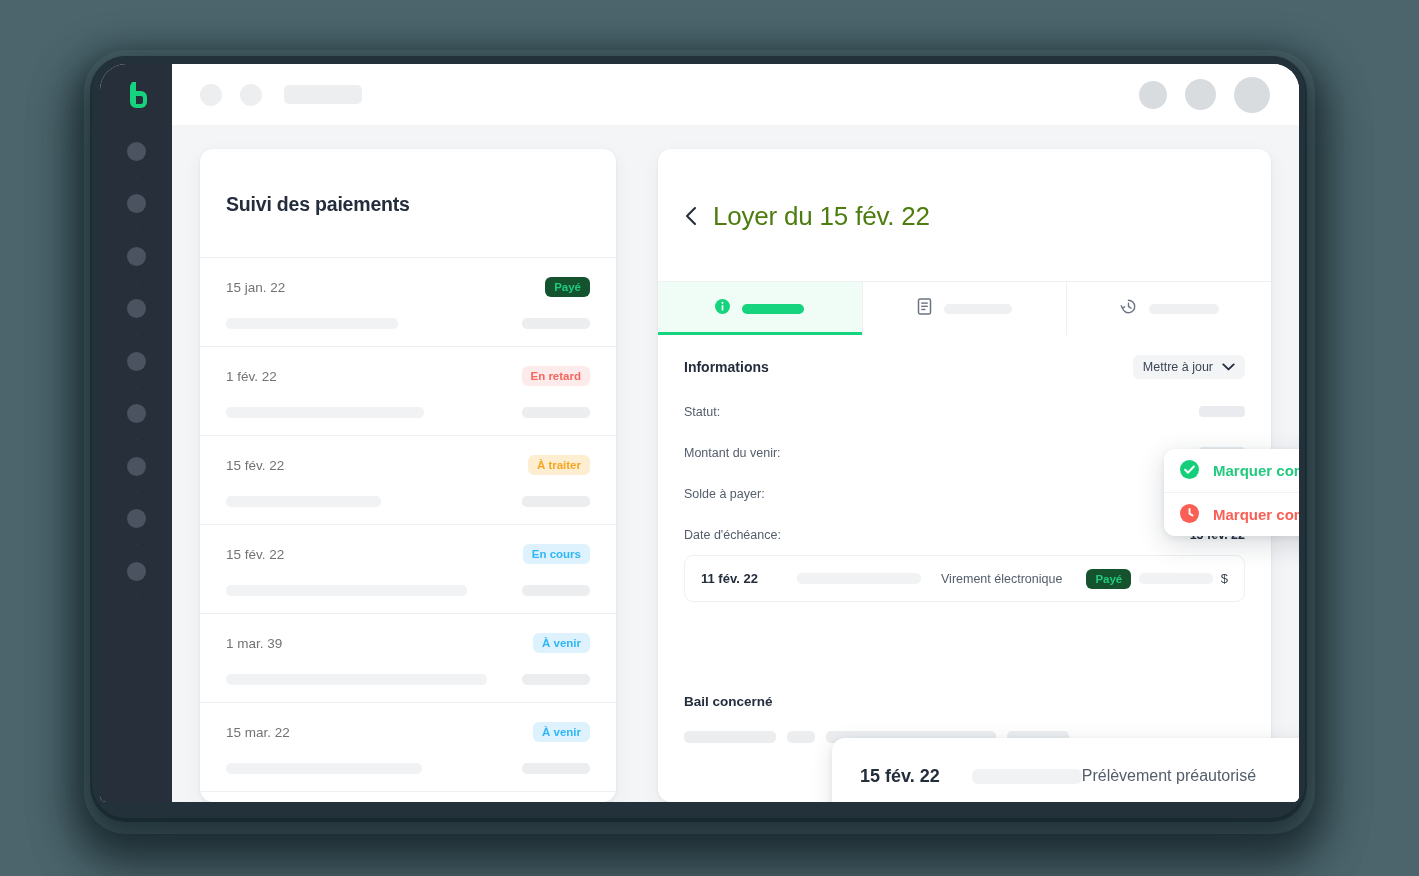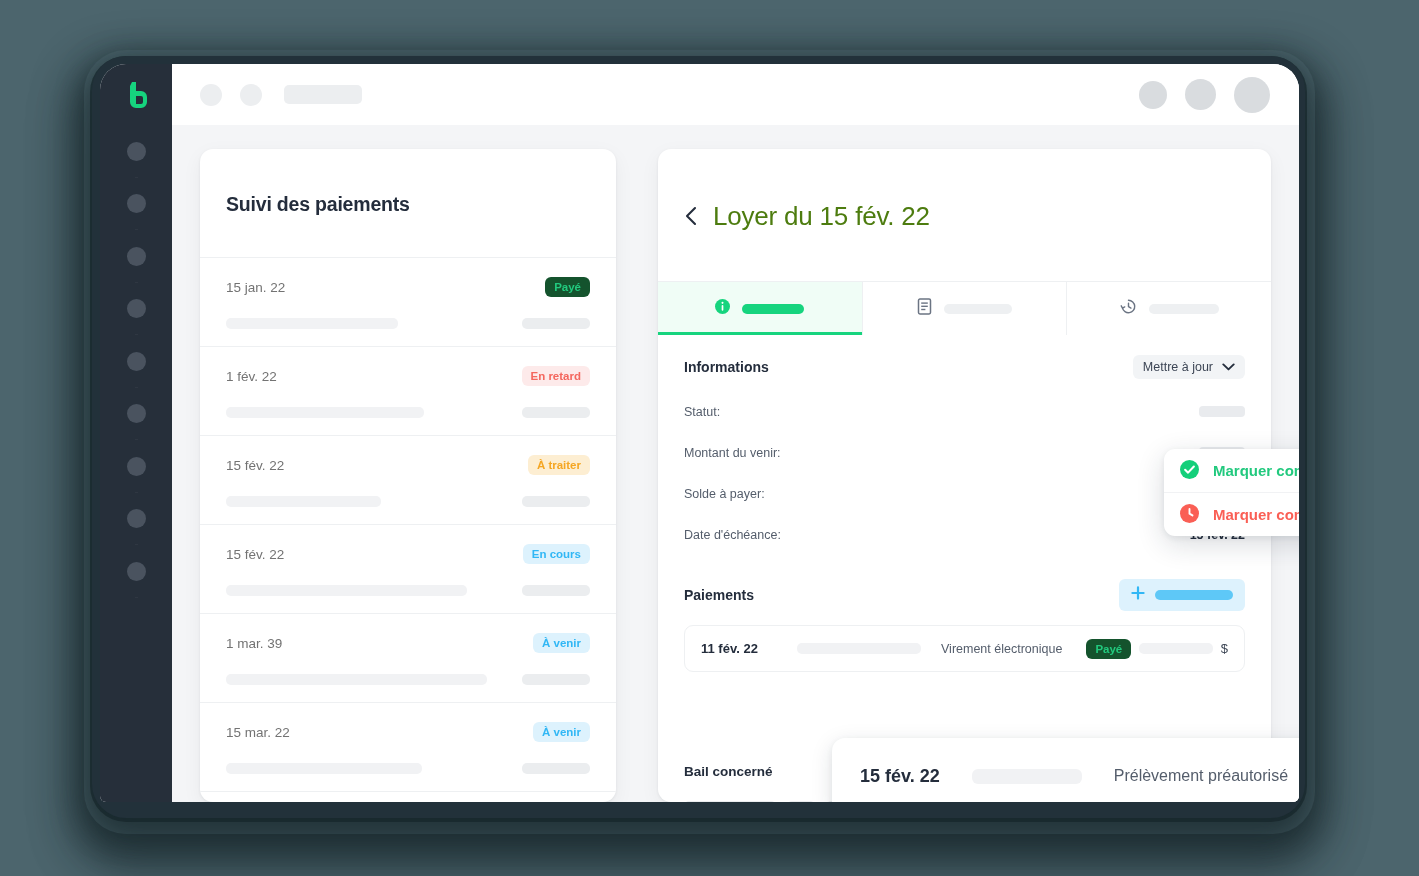--- a/index.html
+++ b/index.html
@@ -343,21 +343,21 @@
     background: #fff;
     border-radius: 13px;
     box-shadow: 0 6px 22px rgba(25,40,55,.13), 0 2px 6px rgba(25,40,55,.07);
     display: flex;
     align-items: center;
     padding: 0 28px;
     z-index: 40;
   }
   #fp-date { font-size: 18px; font-weight: bold; color:#242d3c; flex:none; }
   #fp-ph { width: 110px; height: 15px; border-radius: 6px; background:#f1f2f4; margin-left: 32px; flex:none; }
-  #fp-method { font-size:16px; color:#545d6b; margin-left: 32px; flex:none; }
+  #fp-method { font-size:16px; color:#545d6b; flex:none; }
 
   
   #update-menu {
     position: absolute;
     left: 992px;
     top: 324px;
     width: 253px;
     background: #fff;
     border-radius: 11px;
     box-shadow: 0 8px 28px rgba(25,40,55,.16), 0 2px 6px rgba(25,40,55,.08);
@@ -583,31 +583,20 @@
                   <span class="money-ph"></span>
                   <span class="currency">$</span>
                 </span>
               </div>
               <div class="info-row">
                 <span>Date d'échéance:</span>
                 <span class="info-val">15 fév. 22</span>
               </div>
             </div>
 
-          <div class="section-head" style="padding-top:24px;padding-bottom:14px;">
-            <span class="section-title">Paiements</span>
-            <div id="add-payment-btn">
-              <span>
-                <svg width="14" height="14" viewBox="0 0 14 14">
-                  <path d="M7 1.4 V12.6 M1.4 7 H12.6" stroke="#31b7f5" stroke-width="2.2" stroke-linecap="round"></path>
-                </svg>
-              </span>
-              <span id="add-payment-ph"></span>
-            </div>
-          </div>
 
           <div id="payment-items">
               <div class="payment-item">
                 <span class="pi-date">11 fév. 22</span>
                 <span class="pi-ph"></span>
                 <span class="pi-method">Virement électronique</span>
                 <span class="pi-badge badge badge-green">Payé</span>
                 <span class="pi-right">
                   <span class="pi-ph" style="width: 74px;"></span>
                   <span class="currency">$</span>

